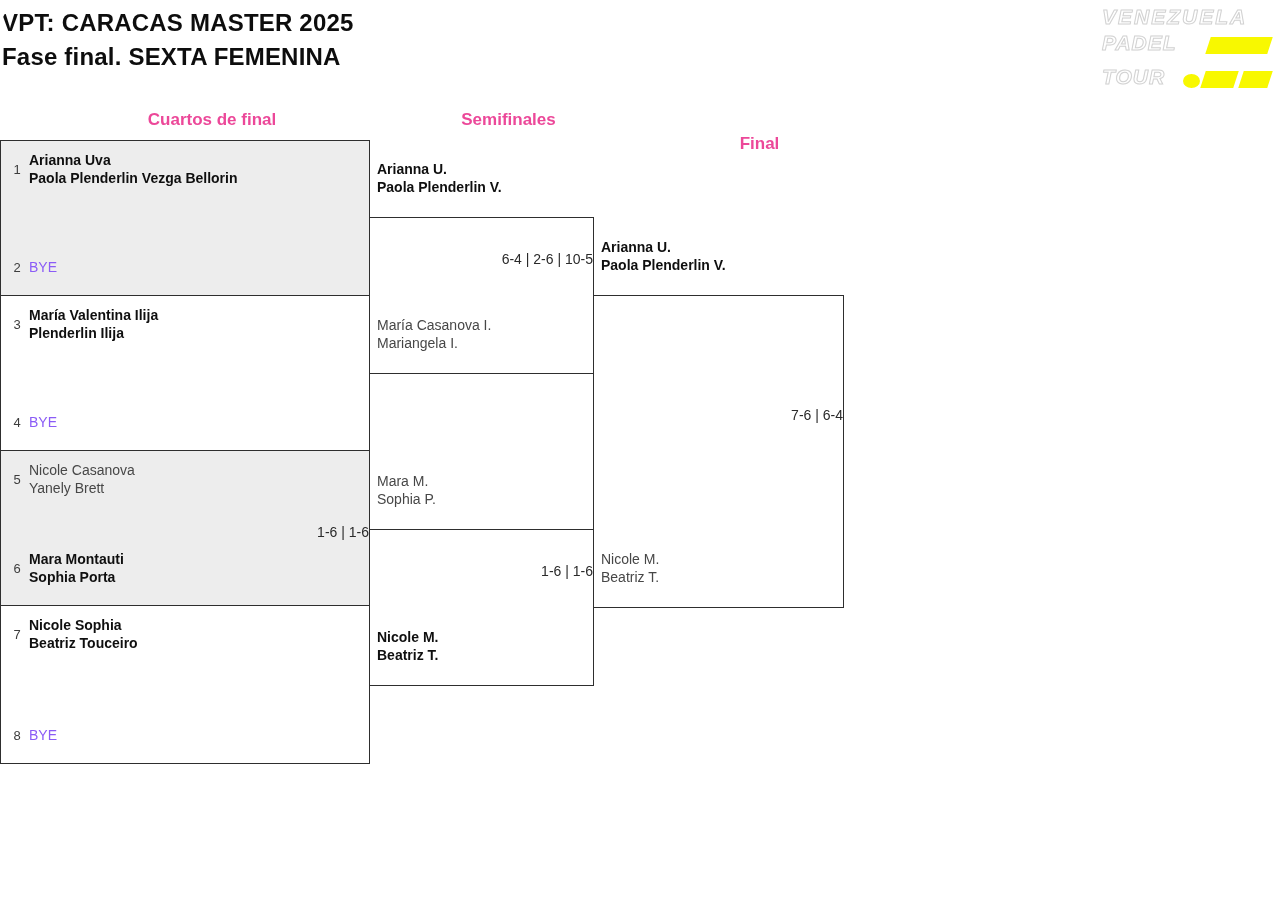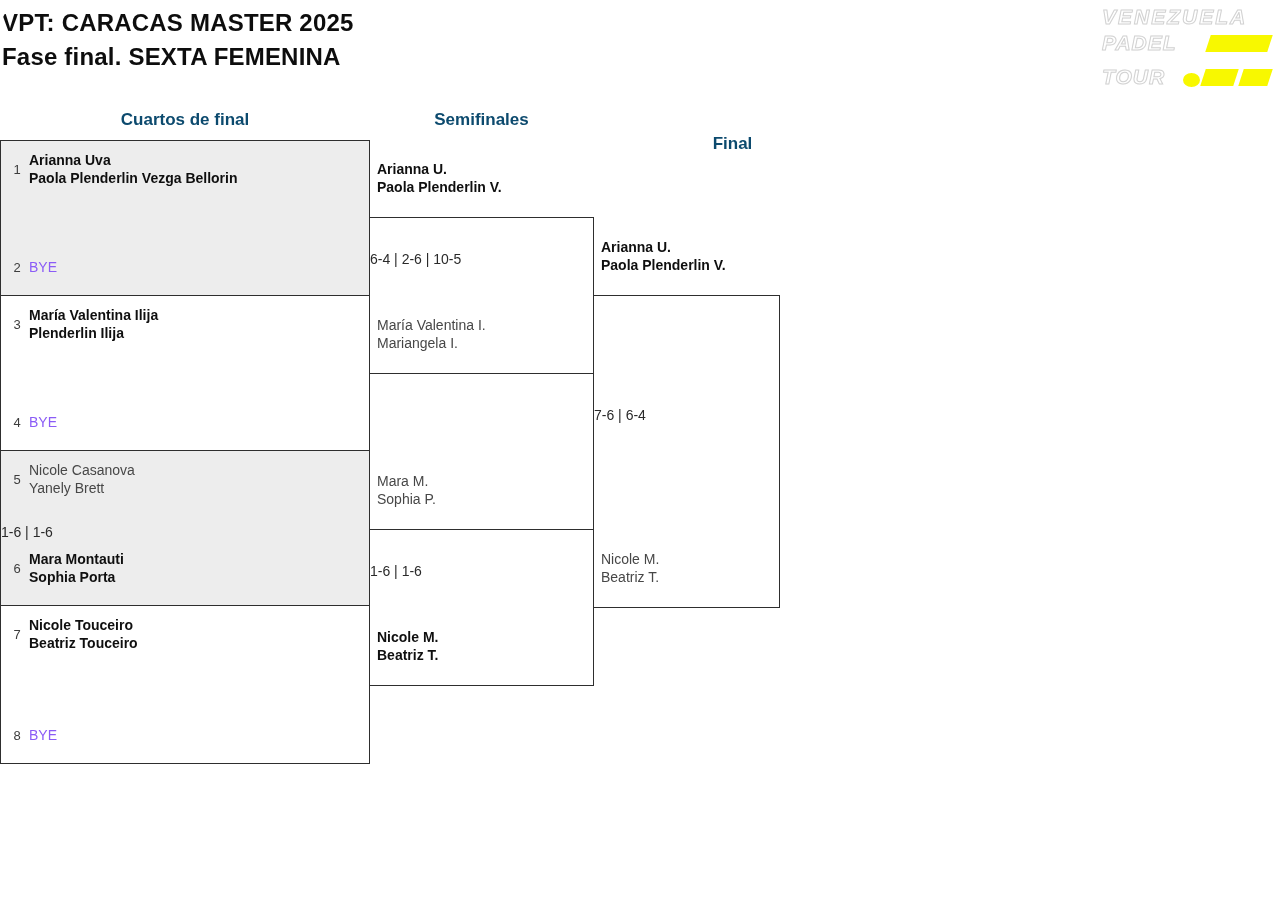--- a/index.html
+++ b/index.html
@@ -13,57 +13,57 @@
   .titles{position:absolute;left:2px;top:6px;}
   .titles h1,.titles h2{
     margin:0;font-size:24px;line-height:34px;font-weight:700;color:#0d0d0d;
     letter-spacing:0.2px;white-space:nowrap;
   }
   
   .logo{position:absolute;left:1102px;top:4px;width:168px;
     font-style:italic;font-weight:800;color:#ffffff;
     -webkit-text-stroke:1px #d2d2d2;text-shadow:0 0 1px #d6d6d6;
   }
-  .logo .lrow{display:flex;align-items:center;}
+  .logo .lrow{display:flex;align-items:flex-end;}
   .logo .w1{font-size:21px;letter-spacing:2px;line-height:26px;}
   .logo .w2,.logo .w3{font-size:21px;letter-spacing:1px;line-height:22px;}
   .logo .r2{margin-top:2px;}
   .logo .r3{margin-top:12px;}
   .bar{display:inline-block;transform:skewX(-18deg);
     -webkit-text-stroke:0;text-shadow:none;}
   .bar.big{width:62px;height:17px;margin-left:auto;}
   .bar.s1{width:33px;height:17px;margin-left:3px;}
   .bar.s2{width:29px;height:17px;margin-left:5px;}
   .dot{display:inline-block;width:17px;height:14px;border-radius:50%;
     margin-left:auto;margin-top:6px;-webkit-text-stroke:0;text-shadow:none;}
   
-  .col-h{position:absolute;top:110px;font-size:17px;font-weight:600;color:#0c4a6e;text-align:center;}
+  .col-h{position:absolute;top:110px;font-size:17px;font-weight:600;color:#ec4899;text-align:center;padding-left:27px;}
   .col-h.c1{left:0;width:370px;}
   .col-h.c2{left:369px;width:225px;}
   .col-h.c3{left:619px;width:227px;margin-top:24px;}
   
   .box{position:absolute;border:1px solid #2e2e2e;box-sizing:border-box;background:transparent;}
   .shaded{background:#ededed;}
   #qf1{left:0;top:140px;width:370px;height:156px;}
   #qf2{left:0;top:295px;width:370px;height:156px;}
   #qf3{left:0;top:450px;width:370px;height:156px;}
   #qf4{left:0;top:605px;width:370px;height:159px;}
   #sf1{left:369px;top:217px;width:225px;height:157px;}
   #sf2{left:369px;top:529px;width:225px;height:157px;}
-  #fin{left:593px;top:295px;width:187px;height:313px;}
+  #fin{left:593px;top:295px;width:251px;height:313px;}
   
   .team{position:absolute;left:8px;right:8px;display:flex;align-items:center;}
   .team.t-top{top:10px;}
   .team.t-bottom{bottom:19px;}
   .seed{flex:0 0 16px;font-size:13px;color:#3d3d3d;text-align:center;margin-right:4px;}
   .names{font-size:14px;line-height:18px;white-space:nowrap;}
   .winner{font-weight:700;color:#0f0f0f;}
   .loser{font-weight:400;color:#474747;}
   .bye{font-weight:400;color:#8b5cf6;}
-  .score{position:absolute;left:0;right:0;text-align:left;
+  .score{position:absolute;left:0;right:0;text-align:right;
     font-size:14px;line-height:18px;color:#2a2a2a;}
   .qf-score{top:72px;}
   .sf-score{top:32px;}
   .fin-score{top:110px;}
   
   .pair{position:absolute;font-size:14px;line-height:18px;white-space:nowrap;}
   #p-sf1-top{left:377px;top:160px;}
   #p-sf1-bot{left:377px;top:316px;}
   #p-sf2-top{left:377px;top:472px;}
   #p-sf2-bot{left:377px;top:628px;}
@@ -147,21 +147,21 @@
         <div>Mara Montauti</div>
         <div>Sophia Porta</div>
       </span>
     </div>
   </div>
 
   <div class="box" id="qf4">
     <div class="team t-top">
       <span class="seed">7</span>
       <span class="names winner">
-        <div>Nicole Touceiro</div>
+        <div>Nicole Sophia</div>
         <div>Beatriz Touceiro</div>
       </span>
     </div>
     <div class="team t-bottom">
       <span class="seed">8</span>
       <span class="names bye">
         <div>BYE</div>
       </span>
     </div>
   </div>
@@ -176,21 +176,21 @@
 
   <div class="box" id="fin">
     <div class="score fin-score">7-6 | 6-4</div>
   </div>
 
   <div class="pair winner" id="p-sf1-top">
     <div>Arianna U.</div>
     <div>Paola Plenderlin V.</div>
   </div>
   <div class="pair loser" id="p-sf1-bot">
-    <div>María Valentina I.</div>
+    <div>María Casanova I.</div>
     <div>Mariangela I.</div>
   </div>
   <div class="pair loser" id="p-sf2-top">
     <div>Mara M.</div>
     <div>Sophia P.</div>
   </div>
   <div class="pair winner" id="p-sf2-bot">
     <div>Nicole M.</div>
     <div>Beatriz T.</div>
   </div>

